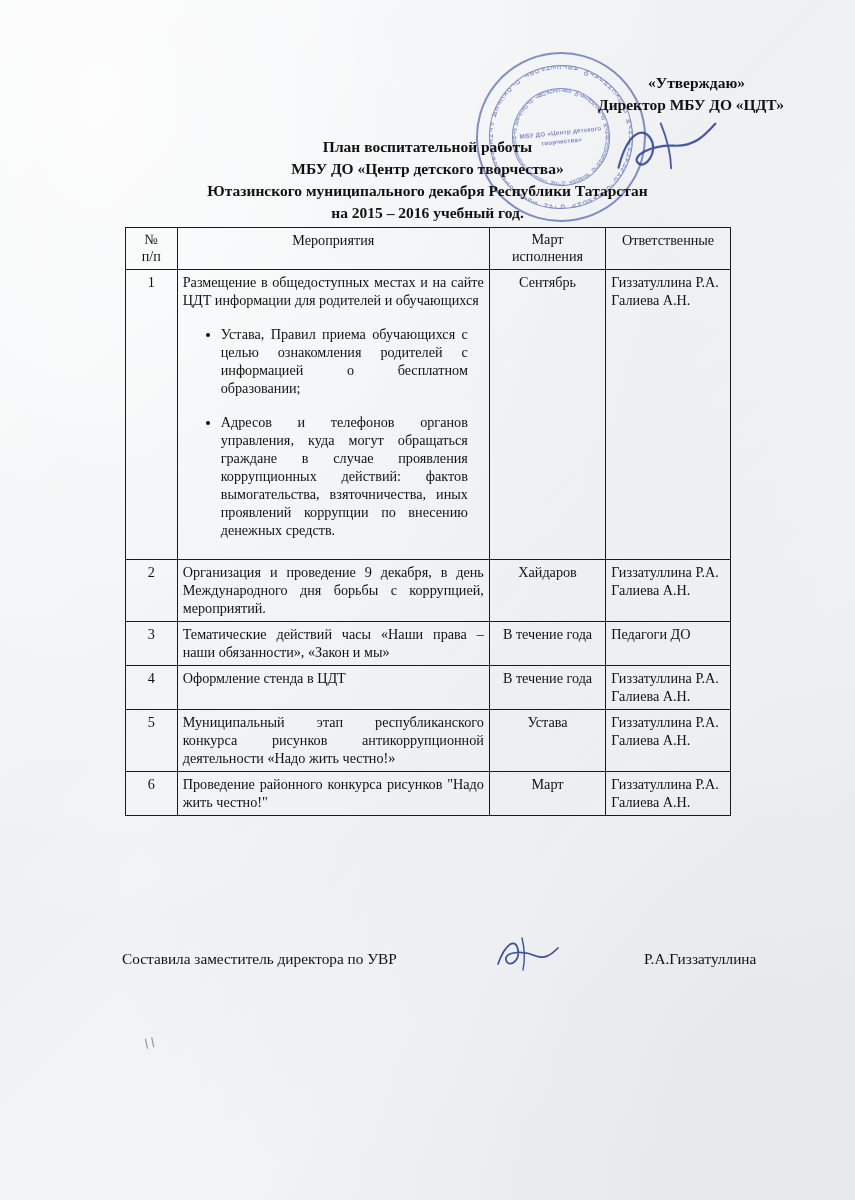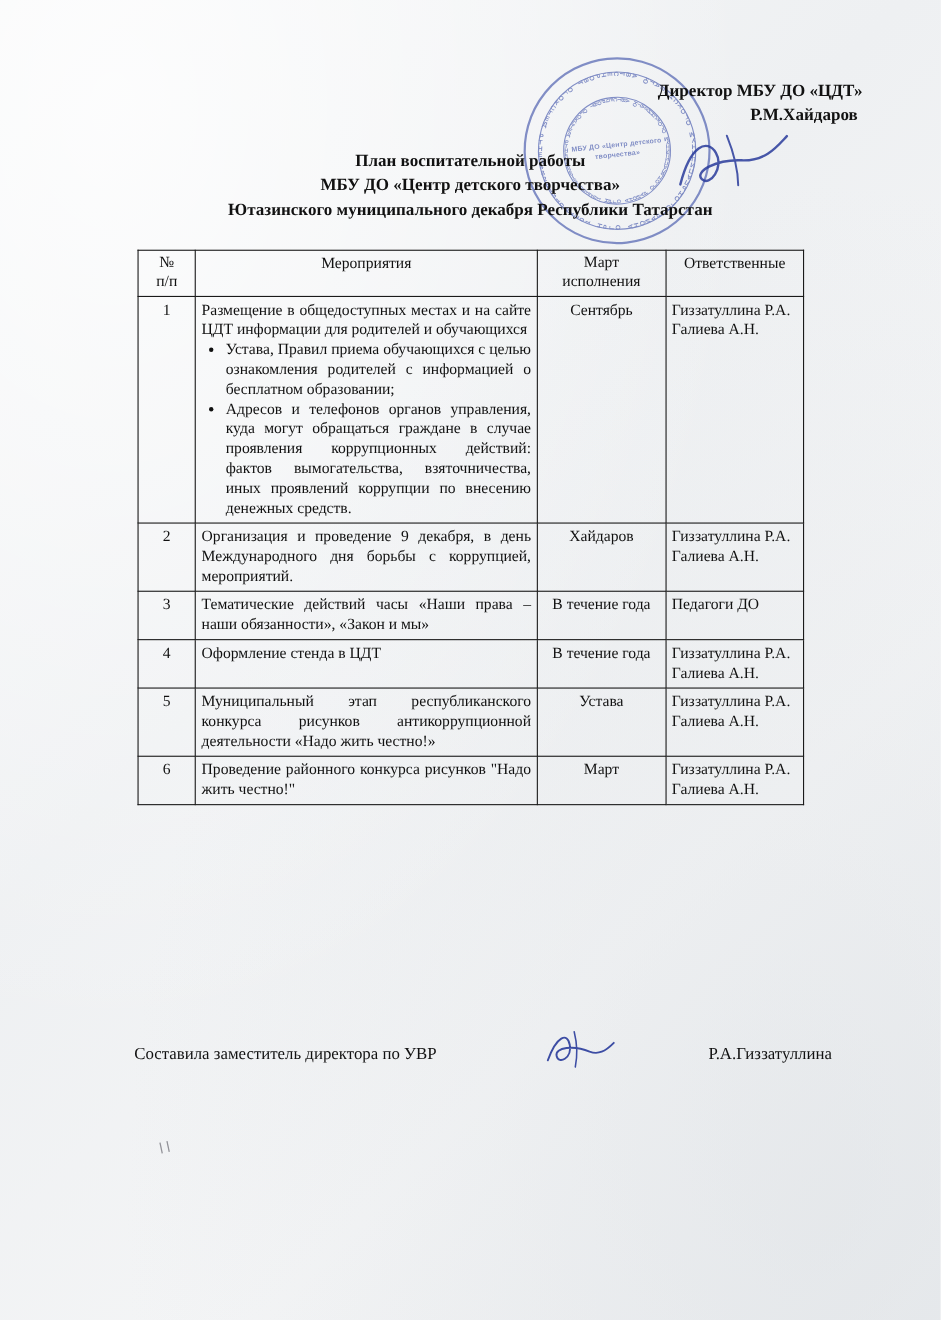--- a/index.html
+++ b/index.html
@@ -159,21 +159,21 @@
   .c-term { width: 112px; text-align: center; }
   .c-resp { width: 118px; }
 
   td.c-ev { text-align: justify; }
   ul.bul {
     margin: 0;
     padding-left: 22px;
     list-style: disc;
   }
   ul.bul li {
-    margin: 0;
+    margin: 16px;
     padding: 0;
     text-align: justify;
   }
   .hdr-two-line { line-height: 1.18; }
 
   
   .footer-row {
     position: absolute;
     left: 0;
     top: 950px;
@@ -383,28 +383,29 @@
   </div>
 
   <div class="signature">
     <svg width="120" height="64" viewBox="0 0 120 64">
       <path d="M4 44 C 18 10, 34 6, 40 20 C 46 34, 30 50, 24 42 C 18 34, 40 26, 62 30 C 84 34, 96 22, 106 14" fill="none" stroke="#2a3c9c" stroke-width="2.2" stroke-linecap="round"></path>
       <path d="M52 6 C 56 22, 58 36, 56 52" fill="none" stroke="#2a3c9c" stroke-width="1.8" stroke-linecap="round"></path>
     </svg>
   </div>
 
   <div class="approve-block">
+    <div class="approve-line l1">«Утверждаю»</div>
     <div class="approve-line l2">Директор МБУ ДО «ЦДТ»</div>
-    <div class="approve-line l3">Р.М.Хайдаров</div>
   </div>
 
   <div class="title-block">
     <div>План воспитательной работы</div>
     <div>МБУ ДО «Центр детского творчества»</div>
     <div>Ютазинского муниципального декабря Республики Татарстан</div>
+    <div>на 2015 – 2016 учебный год.</div>
   </div>
 
   <table class="plan">
     <thead>
       <tr>
         <th class="c-num hdr-two-line">
           <span>№</span><br>
           <span>п/п</span>
         </th>
         <th class="c-ev">Мероприятия</th>

